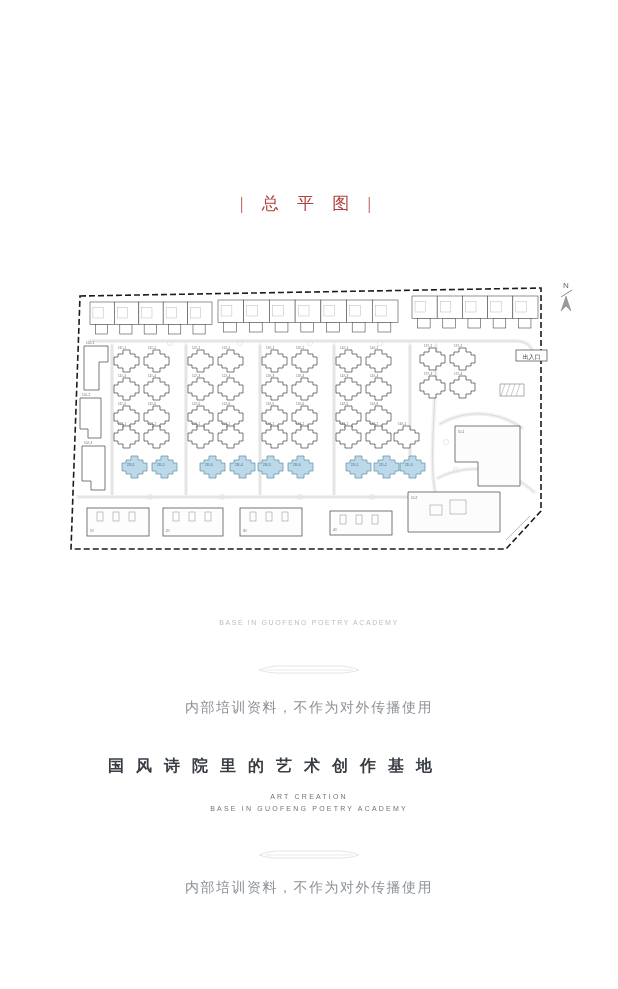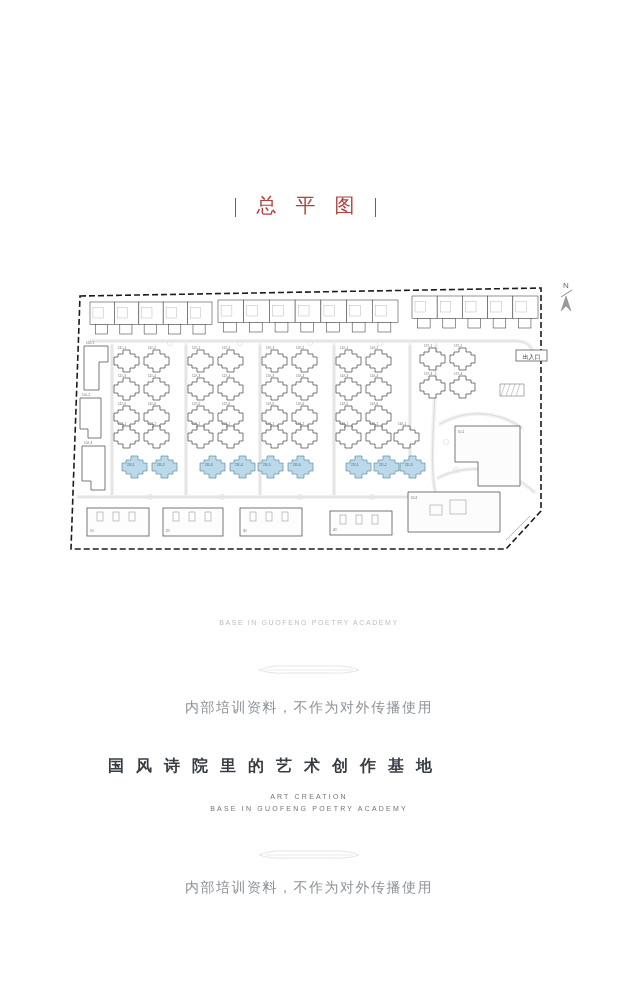--- a/index.html
+++ b/index.html
@@ -1,19 +1,19 @@
 <!DOCTYPE html>
 <html><head>
 <meta charset="utf-8">
 <style>
   html,body{margin:0;padding:0;background:#ffffff;}
   .page{position:relative;width:618px;height:989px;background:#ffffff;overflow:hidden;
         font-family:"Liberation Sans",sans-serif;}
   .red-title{position:absolute;top:192px;left:0;width:618px;text-align:center;
-        font-size:20px;letter-spacing:7px;color:#b2413c;font-weight:400;
+        font-size:17px;letter-spacing:7px;color:#b2413c;font-weight:400;
         font-family:"Liberation Serif",serif;}
   .plan-svg{position:absolute;top:0;left:0;width:618px;height:989px;}
   .faint-line{position:absolute;top:619px;left:0;width:618px;text-align:center;
         font-size:7px;letter-spacing:1.6px;color:#a9aeb4;opacity:.8;
         height:8px;overflow:hidden;}
   .divider{position:absolute;left:50%;transform:translateX(-50%);width:112px;height:16px;}
   .div1{top:662px;}
   .div2{top:847px;}
   .disclaimer{position:absolute;left:0;width:618px;text-align:center;
         font-size:14px;letter-spacing:1.5px;color:#8d9298;}

